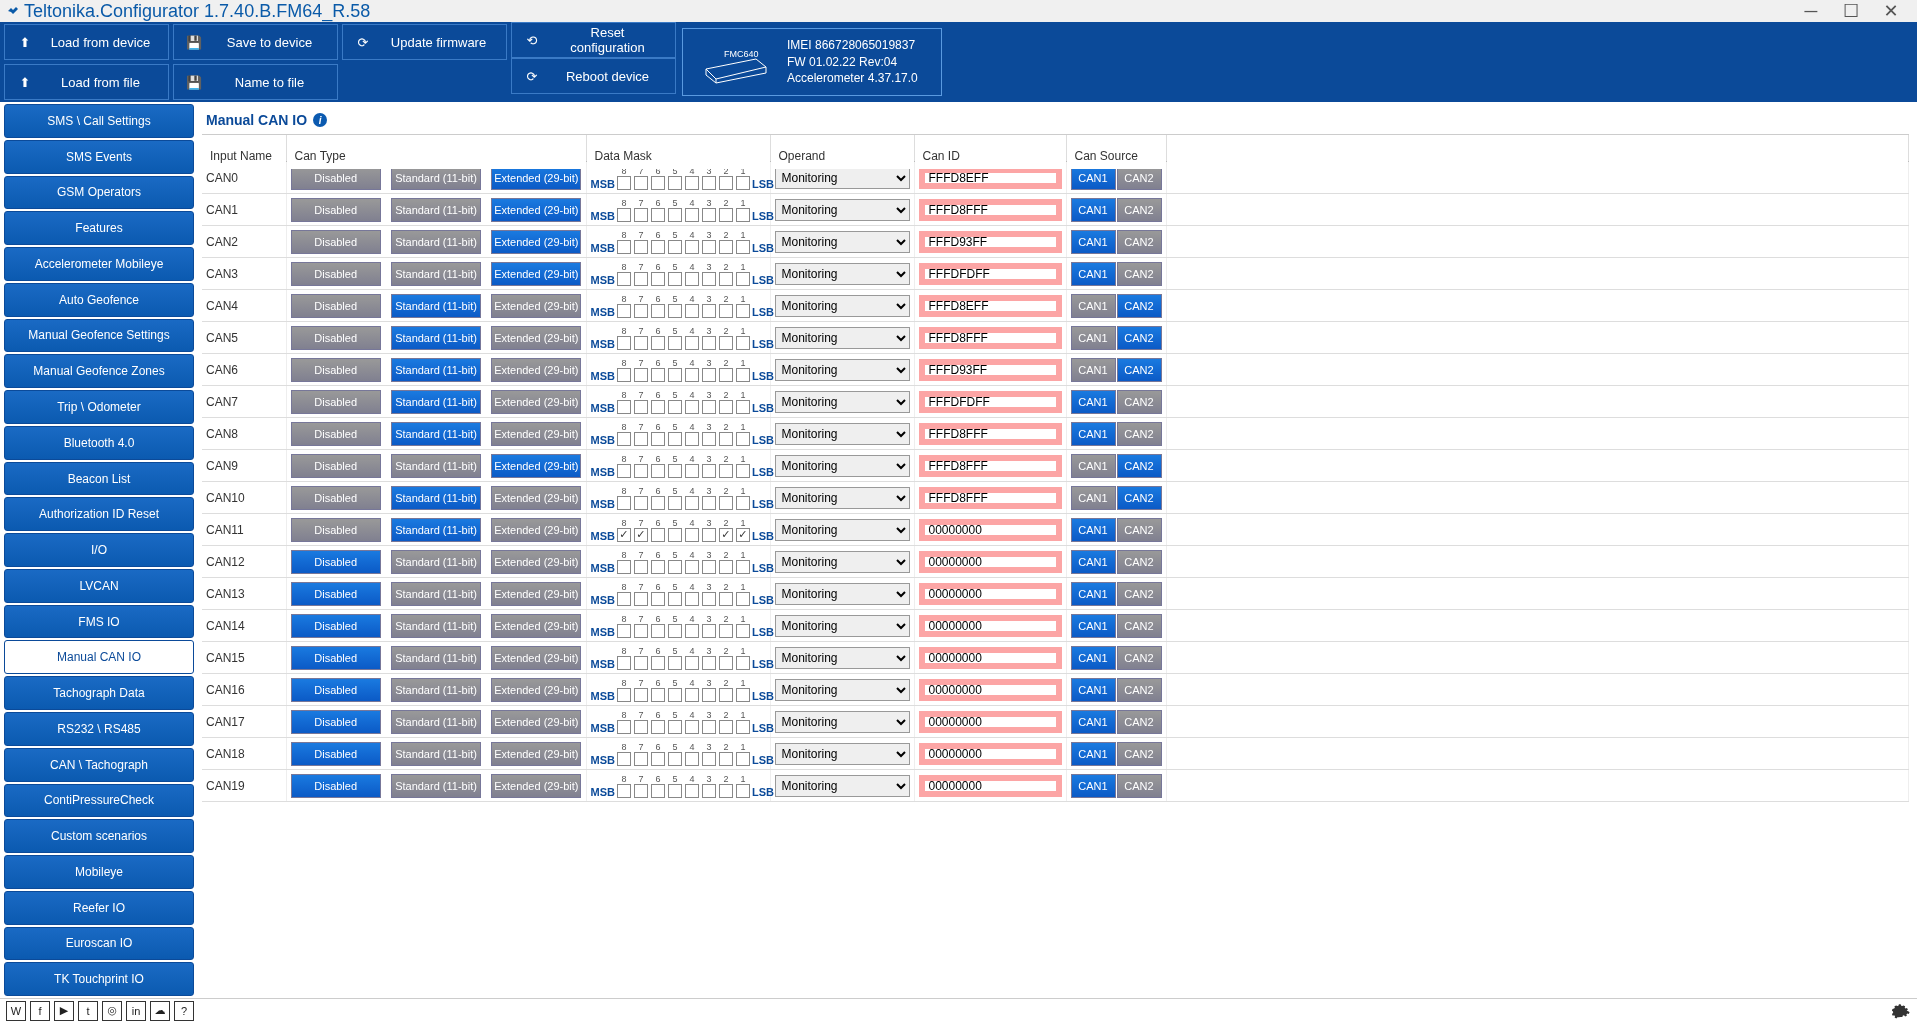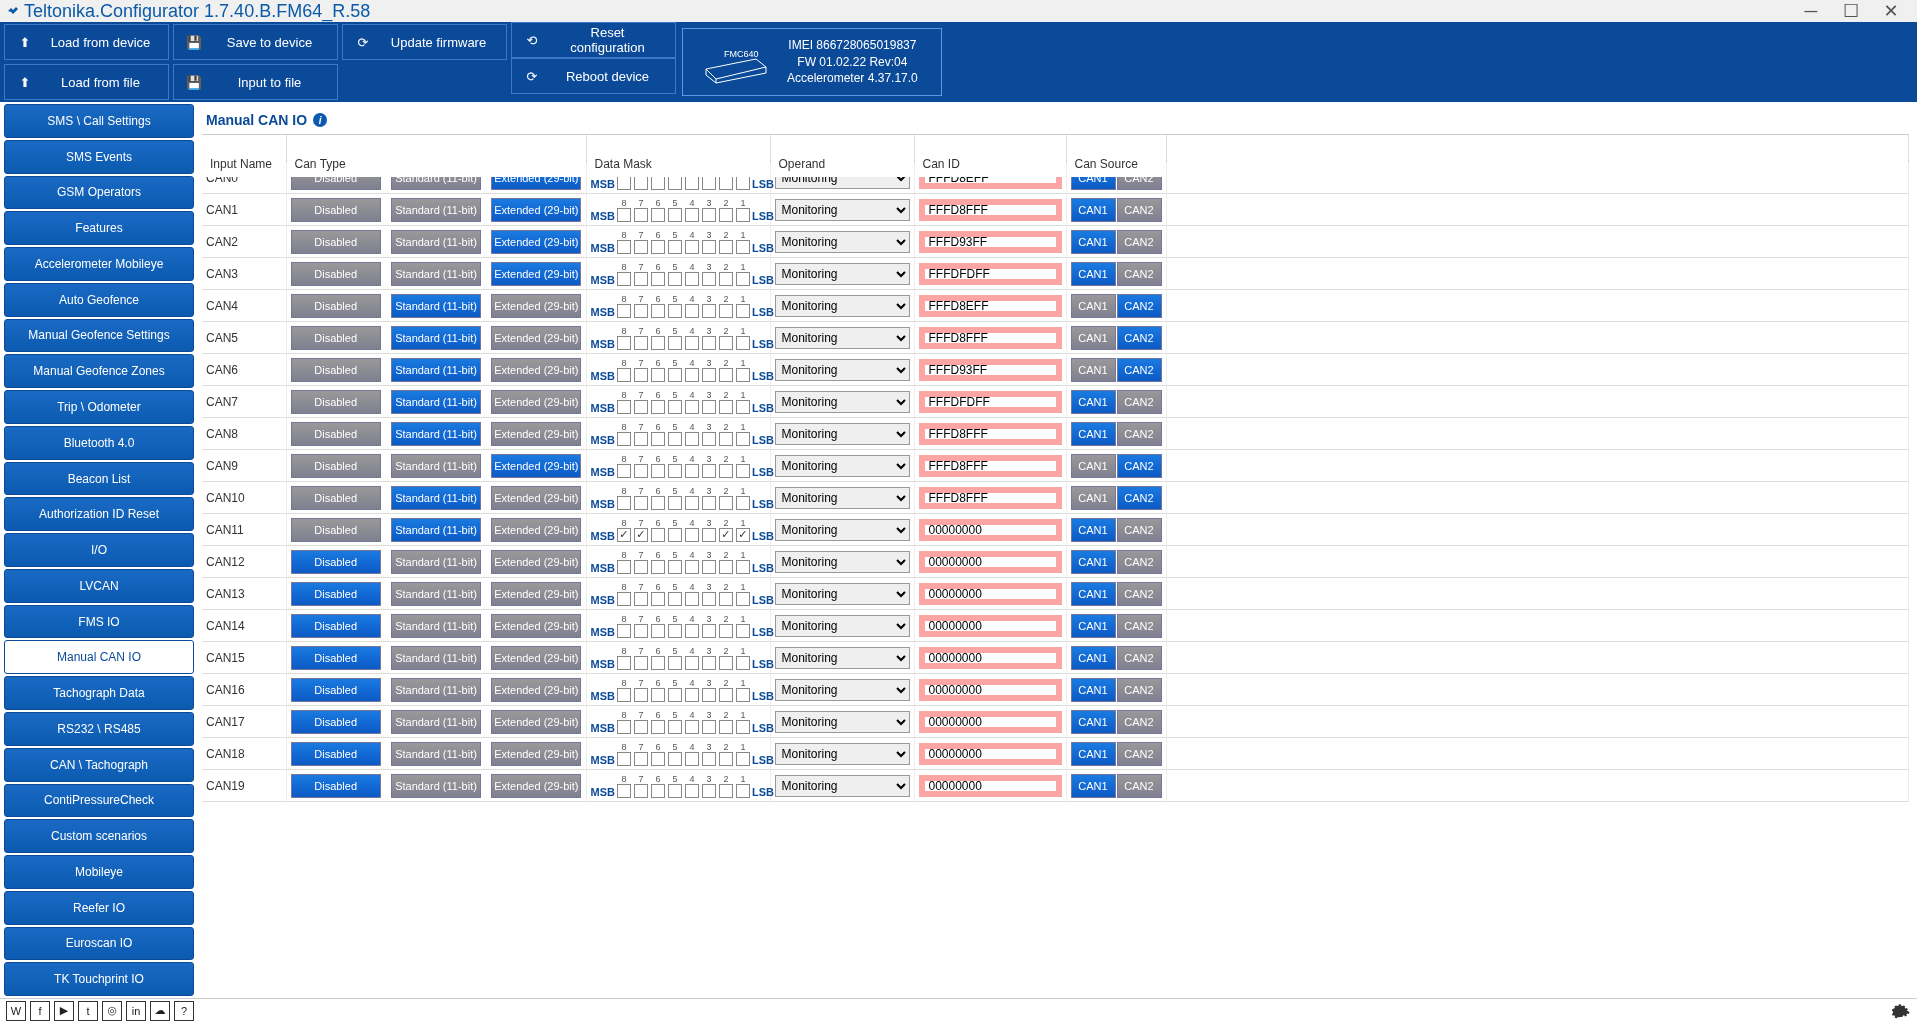--- a/index.html
+++ b/index.html
@@ -12,40 +12,40 @@
 
 .header { background: #0b4a99; height: 80px; display: flex; align-items: stretch; color: #fff; }
 .logo { width: 200px; display: flex; align-items: center; justify-content: center; font-weight: bold; font-size: 22px; letter-spacing: 0.5px; }
 .logo svg { margin-right: 4px; }
 
 .toolbar-grid { display: grid; grid-template-columns: repeat(3, 165px); grid-template-rows: repeat(2, 36px); gap: 4px; padding: 4px; align-content: center; }
 .tool-btn { background: #0b4a99; border: 1px solid #3a7ac6; color: #fff; display: flex; align-items: center; padding: 0 12px; cursor: pointer; font-size: 13px; gap: 12px; height:36px; width:165px; }
 .tool-btn .ti { width: 16px; height: 16px; display: inline-flex; align-items: center; justify-content: center; }
 .tool-btn .lbl { flex:1; text-align:center; }
 
-.device-box { margin-left: auto; border: 1px solid #5a9ae0; margin: 6px; padding: 6px 12px; display: flex; align-items: center; gap: 12px; min-width: 260px; text-align: center; }
+.device-box { margin-left: auto; border: 1px solid #5a9ae0; margin: 6px; padding: 6px 12px; display: flex; align-items: center; gap: 12px; min-width: 260px; }
 .device-box .dimg { width: 80px; height: 50px; display: inline-flex; align-items: center; justify-content: center; }
 .device-box .info { font-size: 12px; line-height: 1.4; }
 
 .main { display: flex; height: calc(100vh - 22px - 80px - 24px); }
 .sidebar { width: 198px; background: #fff; padding: 2px 4px; display: flex; flex-direction: column; gap: 2px; overflow-y: auto; }
 .side-btn { background: linear-gradient(#1a6ac4, #0b5ab0); color: #fff; border: 1px solid #0b4a99; border-radius: 3px; height: 40px; display: flex; align-items: center; justify-content: center; font-size: 12px; cursor: pointer; }
 .side-btn.active { background: #fff; color: #0b4a99; border: 1px solid #0b4a99; }
 
 .content { flex: 1; padding: 6px 8px 6px 4px; overflow: hidden; display: flex; flex-direction: column; }
 .section-title { color: #0b4a99; font-weight: bold; font-size: 14px; display: flex; align-items: center; gap: 6px; margin: 4px 0 6px 4px; }
 .info-icon { width: 14px; height: 14px; border-radius: 50%; background: #0b5ab0; color: #fff; display: inline-flex; align-items: center; justify-content: center; font-size: 10px; font-style: italic; cursor:pointer; }
 
 .table-wrap { flex: 1; overflow-y: auto; border-top: 1px solid #ccc; position: relative; }
 .table-wrap::-webkit-scrollbar { width: 12px; }
 .table-wrap::-webkit-scrollbar-thumb { background: #0b5ab0; border-radius: 2px; }
 .table-wrap::-webkit-scrollbar-track { background: #e0e0e0; }
 
 table { width: 100%; border-collapse: collapse; table-layout: fixed; }
-thead th { background: #fff; text-align: left; font-weight: normal; padding: 6px 8px; border-bottom: 1px solid #bbb; border-right: 1px solid #ddd; font-size: 12px; position: sticky; top: 16px; }
+thead th { background: #fff; text-align: left; font-weight: normal; padding: 6px 8px; border-bottom: 1px solid #bbb; border-right: 1px solid #ddd; font-size: 12px; position: sticky; top: 8px; }
 tbody td { padding: 2px 4px; border-bottom: 1px solid #ddd; border-right: 1px solid #eee; vertical-align: middle; }
 tbody tr { height: 32px; }
 
 .col-name { width: 84px; }
 .col-type { width: 300px; }
 .col-mask { width: 184px; }
 .col-operand { width: 144px; }
 .col-canid { width: 152px; }
 .col-source { width: 100px; }
 .col-rest { }
@@ -105,21 +105,21 @@
     <div class="tool-btn">
         <span class="ti">⟳</span>
         <span class="lbl">Update firmware</span>
       </div>
     <div class="tool-btn">
         <span class="ti">⬆</span>
         <span class="lbl">Load from file</span>
       </div>
     <div class="tool-btn">
         <span class="ti">💾</span>
-        <span class="lbl">Input to file</span>
+        <span class="lbl">Name to file</span>
       </div>
     <div></div>
   </div>
   <div class="col4">
     <div class="tool-btn">
         <span class="ti">⟲</span>
         <span class="lbl">Reset configuration</span>
       </div>
     <div class="tool-btn">
         <span class="ti">⟳</span>

